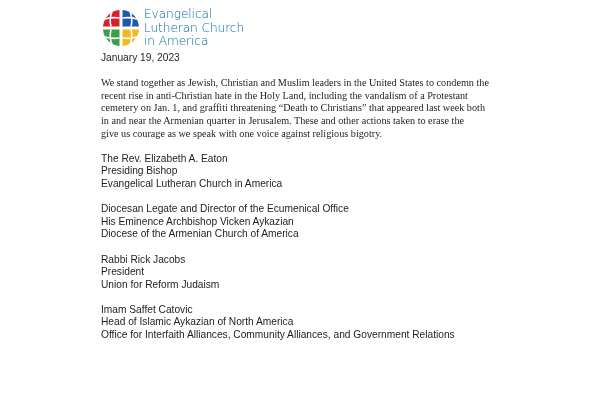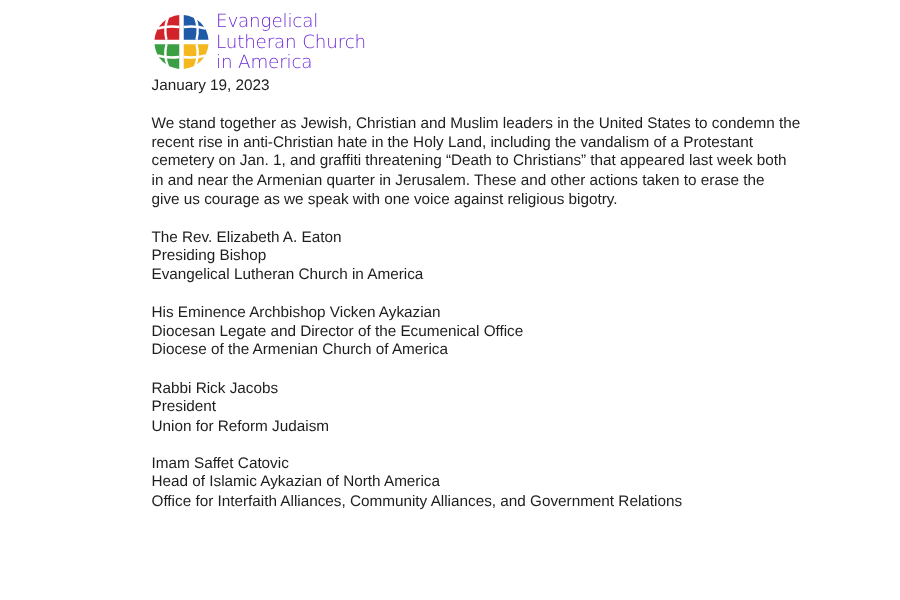--- a/index.html
+++ b/index.html
@@ -4,29 +4,29 @@
 <style>
   html, body { margin: 0; padding: 0; }
   body {
     width: 600px; height: 400px; background: #ffffff; overflow: hidden;
     position: relative; font-family: "Liberation Sans", sans-serif; color: #1a1a1a;
   }
   .logo { position: absolute; left: 101px; top: 8px; display: flex; align-items: center; }
   .logo svg { width: 40px; height: 40px; display: block; }
   .logo-text {
     margin-left: 3px; font-family: "DejaVu Sans", sans-serif; font-size: 12.2px;
-    line-height: 13.6px; color: #6d28d9; letter-spacing: -0.1px; font-weight: 300;
+    line-height: 13.6px; color: #0369a1; letter-spacing: -0.1px; font-weight: 300;
   }
   .doc {
     position: absolute; left: 101px; top: 52px; width: 470px;
     font-family: "Liberation Sans", sans-serif; font-size: 10.2px; line-height: 12.6px;
     color: #1e1e1e;
   }
   .date { margin: 0 0 12.6px 0; }
-  .para { margin: 0 0 12.6px 0; }
+  .para { margin: 0 0 12.6px 0; font-family: Liberation Serif, serif; }
   .sig { margin: 0 0 12.6px 0; }
   .line { display: block; white-space: nowrap; }
 </style>
 </head>
 <body>
 
 <div class="logo">
   <svg viewBox="0 0 40 40">
 
     <path d="M18.5 18.5 L18.5 2 A18 18 0 0 0 2 18.5 Z" fill="#d2232a"></path>
@@ -63,22 +63,22 @@
     <span class="line">give us courage as we speak with one voice against religious bigotry.</span>
   </div>
 
   <div class="sig">
     <span class="line">The Rev. Elizabeth A. Eaton</span>
     <span class="line">Presiding Bishop</span>
     <span class="line">Evangelical Lutheran Church in America</span>
   </div>
 
   <div class="sig">
+    <span class="line">Diocesan Legate and Director of the Ecumenical Office</span>
     <span class="line">His Eminence Archbishop Vicken Aykazian</span>
-    <span class="line">Diocesan Legate and Director of the Ecumenical Office</span>
     <span class="line">Diocese of the Armenian Church of America</span>
   </div>
 
   <div class="sig">
     <span class="line">Rabbi Rick Jacobs</span>
     <span class="line">President</span>
     <span class="line">Union for Reform Judaism</span>
   </div>
 
   <div class="sig">

